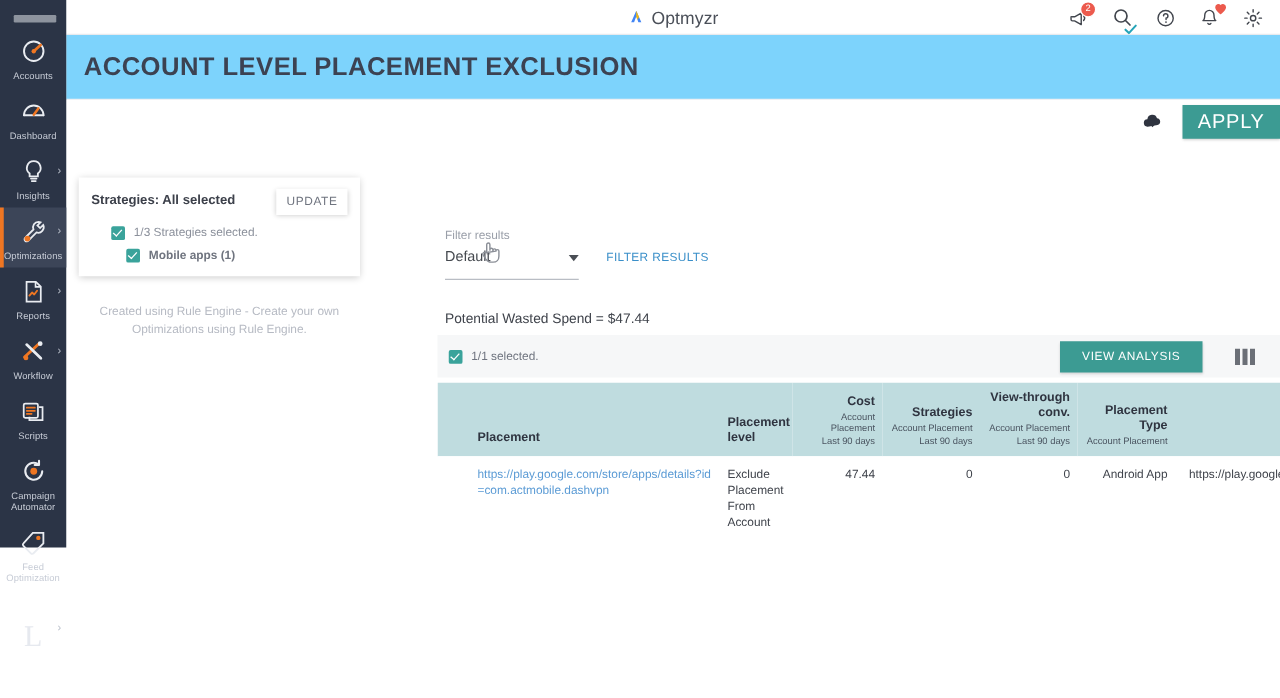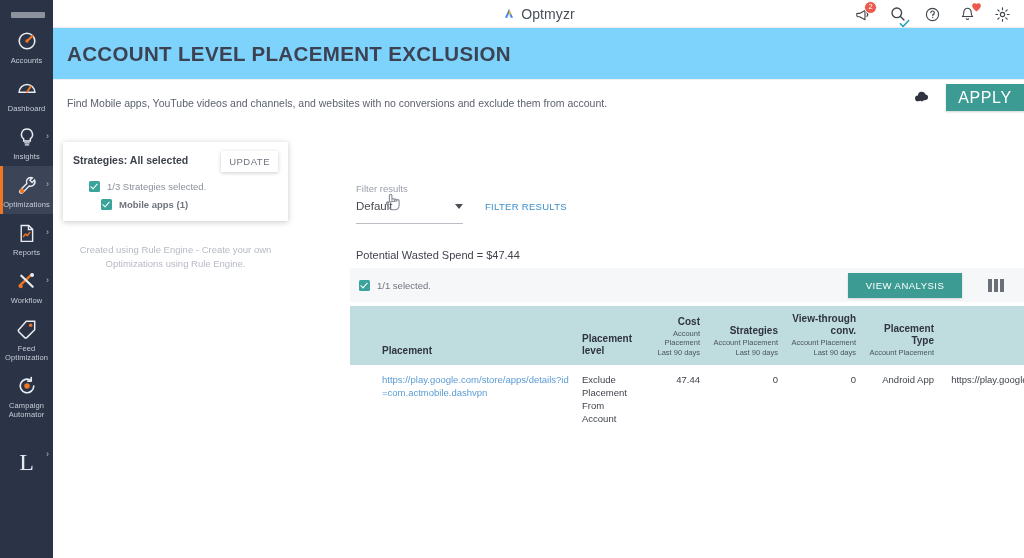--- a/index.html
+++ b/index.html
@@ -7,21 +7,21 @@
     width: 1024px; height: 558px;
     font-family: "Liberation Sans", sans-serif;
     background: #ffffff;
     overflow: hidden;
   }
   #app { position: relative; width: 1024px; height: 558px; background: #ffffff; }
 
   
   .sidebar {
     position: absolute; left: 0; top: 0;
-    width: 53px; height: 558px;
+    width: 53px; height: 438px;
     background: #2b3446;
     display: flex; flex-direction: column; align-items: center;
     padding-top: 8px;
     z-index: 20;
   }
   .side-topbar {
     width: 34px; height: 6px; background: #8d939e; border-radius: 1px;
     position: absolute; top: 12px; left: 11px;
   }
   .side-item {
@@ -292,40 +292,50 @@
             <path d="M4 17L17 5" stroke="#ef7622" stroke-width="2.6" stroke-linecap="round"></path>
             <path d="M5.8 6.2l12.4 12" stroke="#e9ecf1" stroke-width="2.4" stroke-linecap="round"></path>
             <circle cx="17.6" cy="5.4" r="2.1" fill="#e9ecf1"></circle>
             <circle cx="5.2" cy="17.8" r="2.1" fill="#ef7622"></circle>
           </svg>
       </span>
       <span class="side-chev">›</span>
       <span class="side-label">Workflow</span>
     </div>
 
-
-    <div class="side-item">
-      <span class="side-icon">
-        <svg width="22" height="22" viewBox="0 0 24 24">
-            <path d="M11.2 3.6H20.4v9.2l-8.6 8.6a1.6 1.6 0 0 1-2.3 0L3 15a1.6 1.6 0 0 1 0-2.3z" fill="none" stroke="#e9ecf1" stroke-width="1.6"></path>
-            <circle cx="16" cy="8" r="1.9" fill="#ef7622"></circle>
-          </svg>
-      </span>
-      <span class="side-label">Feed Optimization</span>
+    <div class="side-item">
+      <span class="side-icon">
+        <svg width="21" height="21" viewBox="0 0 24 24">
+            <rect x="3.4" y="4.4" width="13" height="13" rx="1.4" fill="none" stroke="#e9ecf1" stroke-width="1.6"></rect>
+            <path d="M6.2 8.2h7.4M6.2 11h7.4M6.2 13.8h4.4" stroke="#ef7622" stroke-width="1.6" stroke-linecap="round"></path>
+            <path d="M17.4 7.6h3.2v12h-12v-3.2" fill="none" stroke="#e9ecf1" stroke-width="1.6"></path>
+          </svg>
+      </span>
+      <span class="side-label">Scripts</span>
     </div>
 
     <div class="side-item">
       <span class="side-icon">
         <svg width="22" height="22" viewBox="0 0 24 24">
             <path d="M19.4 12a7.4 7.4 0 1 1-3-6" fill="none" stroke="#e9ecf1" stroke-width="1.8" stroke-linecap="round"></path>
             <path d="M16.6 2.8v3.8h-3.8" fill="none" stroke="#e9ecf1" stroke-width="1.8" stroke-linecap="round" stroke-linejoin="round"></path>
             <circle cx="12" cy="12" r="3" fill="#ef7622"></circle>
           </svg>
       </span>
       <span class="side-label">Campaign Automator</span>
+    </div>
+
+    <div class="side-item">
+      <span class="side-icon">
+        <svg width="22" height="22" viewBox="0 0 24 24">
+            <path d="M11.2 3.6H20.4v9.2l-8.6 8.6a1.6 1.6 0 0 1-2.3 0L3 15a1.6 1.6 0 0 1 0-2.3z" fill="none" stroke="#e9ecf1" stroke-width="1.6"></path>
+            <circle cx="16" cy="8" r="1.9" fill="#ef7622"></circle>
+          </svg>
+      </span>
+      <span class="side-label">Feed Optimization</span>
     </div>
 
     <div class="side-item" style="margin-top:18px;">
       <span class="side-bigL">L</span>
       <span class="side-chev" style="top:8px;">›</span>
     </div>
   </nav>
 
   <header class="header">
     <div class="brand">
@@ -382,21 +392,20 @@
     </div>
   </header>
 
   <main class="page">
 
     <div class="title-band">
       <h1 class="page-title">ACCOUNT LEVEL PLACEMENT EXCLUSION</h1>
     </div>
 
     <div class="desc-row">
-      <span class="desc-text">Find Mobile apps, YouTube videos and channels, and websites with no conversions and exclude them from account.</span>
       <div class="desc-actions">
         <span class="dl-icon">
           <svg width="20" height="17" viewBox="0 0 24 24">
               <path d="M6.6 17.4a4.2 4.2 0 0 1-.4-8.4 5.6 5.6 0 0 1 10.9-1.2 3.9 3.9 0 0 1 .5 7.7" fill="#2f3440"></path>
               <rect x="9.9" y="10.2" width="4" height="5" fill="#2f3440"></rect>
               <path d="M8.2 13.6L12 18l3.8-4.4z" fill="#2f3440"></path>
             </svg>
         </span>
         <button class="apply-btn">APPLY</button>
       </div>

